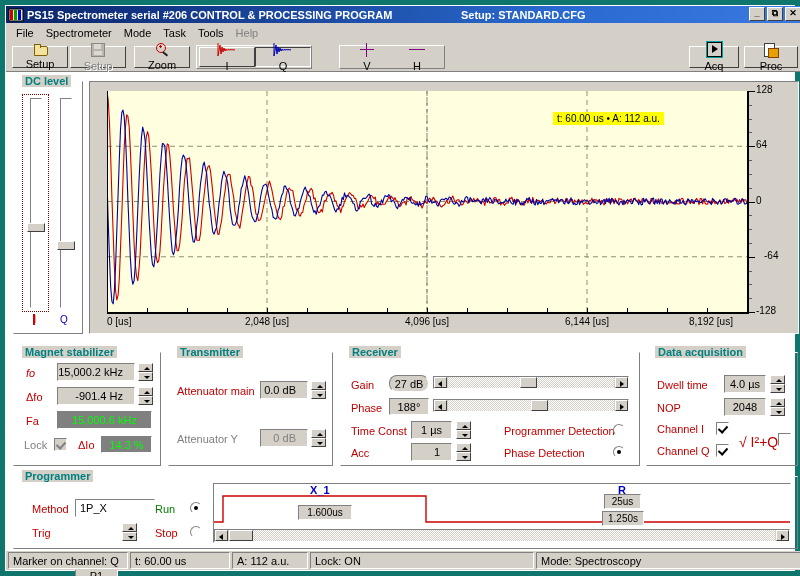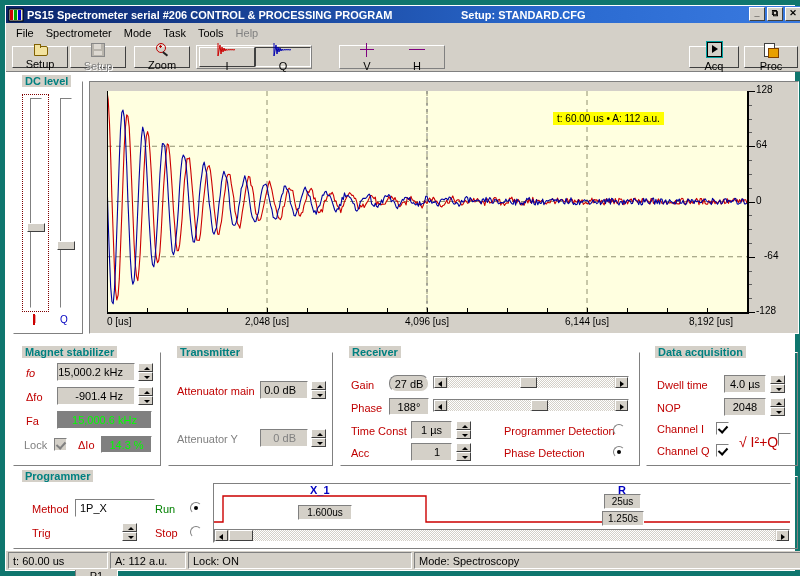--- a/index.html
+++ b/index.html
@@ -515,19 +515,20 @@
       <div class="sbar" style="position:absolute;left:0;bottom:0;width:576px;">
         <div class="track"></div>
           <div class="ab l"></div>
           <div class="ab r"></div>
         <div class="thumb" style="left:14px;width:24px;"></div>
       </div>
     </div>
   </div>
 
   <div class="statusbar">
+    <div class="scell" style="width:120px;">Marker on channel: Q</div>
     <div class="scell" style="width:100px;">t: 60.00 us</div>
     <div class="scell" style="width:76px;">A: 112 a.u.</div>
     <div class="scell" style="width:224px;">Lock: ON</div>
     <div class="scell" style="flex:1;">Mode: Spectroscopy</div>
   </div>
 
 </div>
 
 </body></html>

